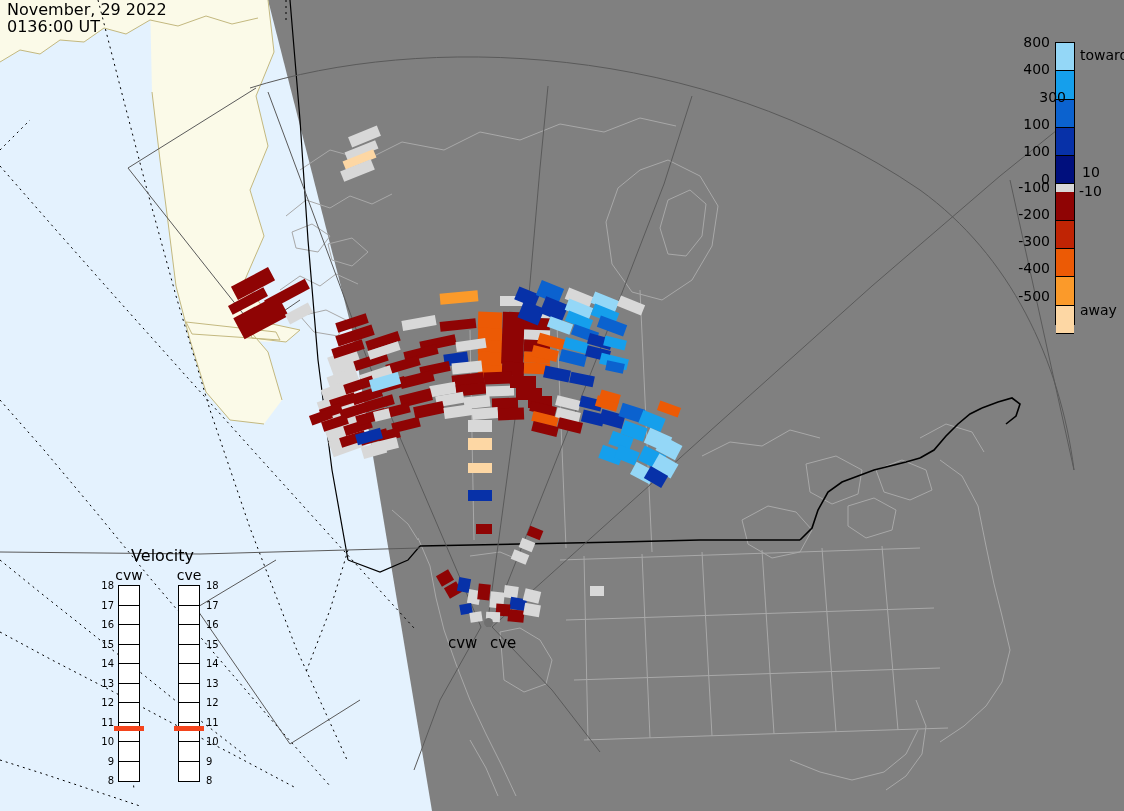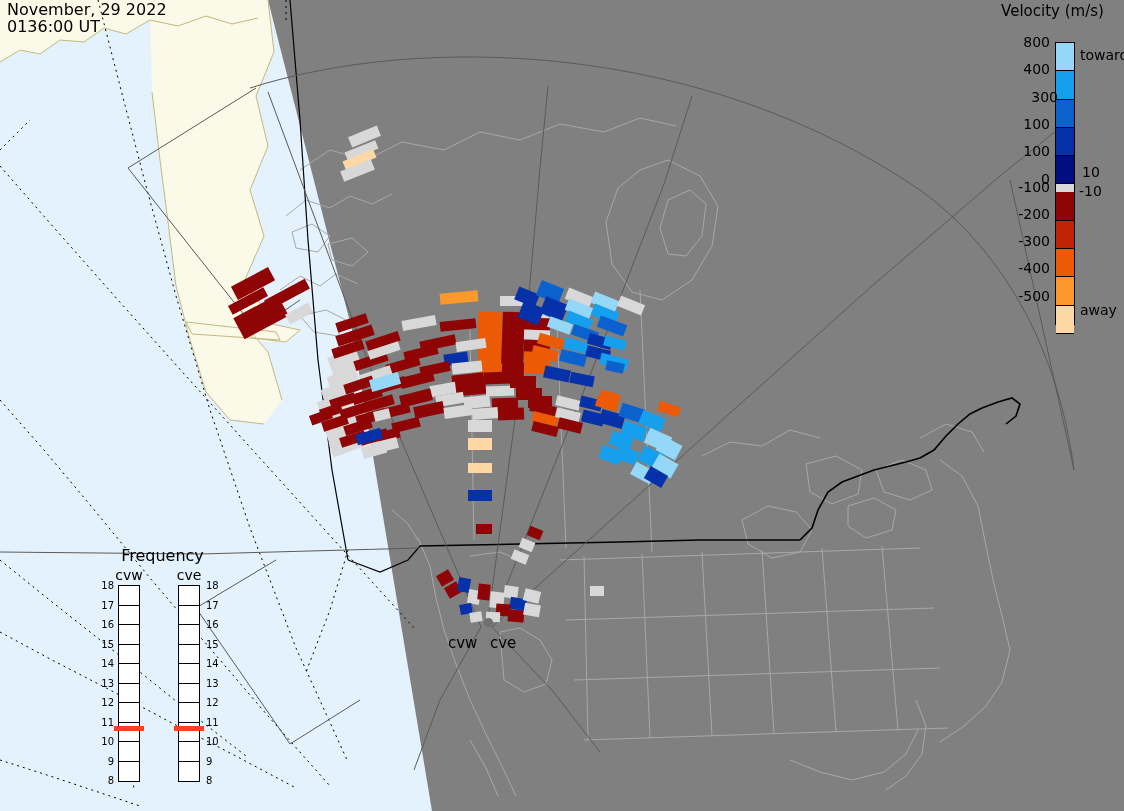--- a/index.html
+++ b/index.html
@@ -344,56 +344,53 @@
       <rect x="460" y="604" width="12" height="10" fill="#0731a8" transform="rotate(-10 466 609)"></rect>
       <rect x="470" y="612" width="12" height="10" fill="#d8d8d8" transform="rotate(-8 476 617)"></rect>
       <rect x="590" y="586" width="14" height="10" fill="#d8d8d8" transform="rotate(0 597 591)"></rect>
       <rect x="512" y="552" width="16" height="10" fill="#d8d8d8" transform="rotate(22 520 557)"></rect>
       <rect x="520" y="540" width="14" height="10" fill="#d8d8d8" transform="rotate(22 527 545)"></rect>
       <rect x="528" y="528" width="14" height="10" fill="#8f0404" transform="rotate(22 535 533)"></rect>
     </svg>
 
   <div class="ts"><span>November, 29 2022</span><br><span>0136:00 UT</span></div>
 
-  <div id="velwrap">
-    <div id="veltitle">Velocity (m/s)</div>
-  </div>
   <div id="velbar">
       <div class="seg" style="background: rgb(148, 215, 247); height: 27.3px; border-bottom: 1px solid rgb(0, 0, 0);"></div>
       <div class="seg" style="background: rgb(21, 159, 236); height: 27.3px; border-bottom: 1px solid rgb(0, 0, 0);"></div>
       <div class="seg" style="background: rgb(11, 98, 207); height: 27.3px; border-bottom: 1px solid rgb(0, 0, 0);"></div>
       <div class="seg" style="background: rgb(7, 49, 168); height: 27.3px; border-bottom: 1px solid rgb(0, 0, 0);"></div>
       <div class="seg" style="background: rgb(0, 15, 125); height: 27.3px; border-bottom: 1px solid rgb(0, 0, 0);"></div>
       <div class="seg" style="background: rgb(216, 216, 216); height: 8px;"></div>
       <div class="seg" style="background: rgb(143, 4, 4); height: 27.3px; border-bottom: 1px solid rgb(0, 0, 0);"></div>
       <div class="seg" style="background: rgb(192, 36, 4); height: 27.3px; border-bottom: 1px solid rgb(0, 0, 0);"></div>
       <div class="seg" style="background: rgb(236, 90, 5); height: 27.3px; border-bottom: 1px solid rgb(0, 0, 0);"></div>
       <div class="seg" style="background: rgb(251, 154, 42); height: 27.3px; border-bottom: 1px solid rgb(0, 0, 0);"></div>
       <div class="seg" style="background: rgb(253, 215, 164); height: 27.3px; border-bottom: 1px solid rgb(0, 0, 0);"></div>
     </div>
   <div id="velticks">
       <div class="velticklab" style="top: 35px; right: 74px;">800</div>
       <div class="velticklab" style="top: 62.3px; right: 74px; text-align: right;">400</div>
-      <div class="velticklab" style="top: 89.6px; right: 66px;">300</div>
+      <div class="velticklab" style="top: 89.6px; right: 58px;">300</div>
       <div class="velticklab" style="top: 116.9px; right: 74px;">100</div>
       <div class="velticklab" style="top: 144.2px; right: 74px;">100</div>
       <div class="velticklab" style="top: 171.5px; right: 74px;">0</div>
       <div class="velticklab" style="top: 179.5px; right: 74px;">-100</div>
       <div class="velticklab" style="top: 206.8px; right: 74px;">-200</div>
       <div class="velticklab" style="top: 234.1px; right: 74px;">-300</div>
       <div class="velticklab" style="top: 261.4px; right: 74px;">-400</div>
       <div class="velticklab" style="top: 288.7px; right: 74px;">-500</div>
     </div>
   <div class="velside" id="lab-toward" style="left:1080px;top:48px;">toward</div>
   <div class="velside" id="lab-pos10" style="left:1082px;top:165px;">10</div>
   <div class="velside" id="lab-neg10" style="left:1079px;top:184px;">-10</div>
   <div class="velside" id="lab-away" style="left:1080px;top:303px;">away</div>
 
   <div id="freqwrap">
-    <div id="freqtitle">Frequency</div>
+    <div id="freqtitle">Velocity</div>
   </div>
   <div id="freqbody">
       <div class="freqname" style="left: 106px; top: 567px; width: 46px;">cvw</div>
       <div class="freqcol" style="left: 118px; top: 585px;">
         <div class="cell" style="height: 19.5px;"></div>
         <div class="cell" style="height: 19.5px;"></div>
         <div class="cell" style="height: 19.5px;"></div>
         <div class="cell" style="height: 19.5px;"></div>
         <div class="cell" style="height: 19.5px;"></div>
         <div class="cell" style="height: 19.5px;"></div>

